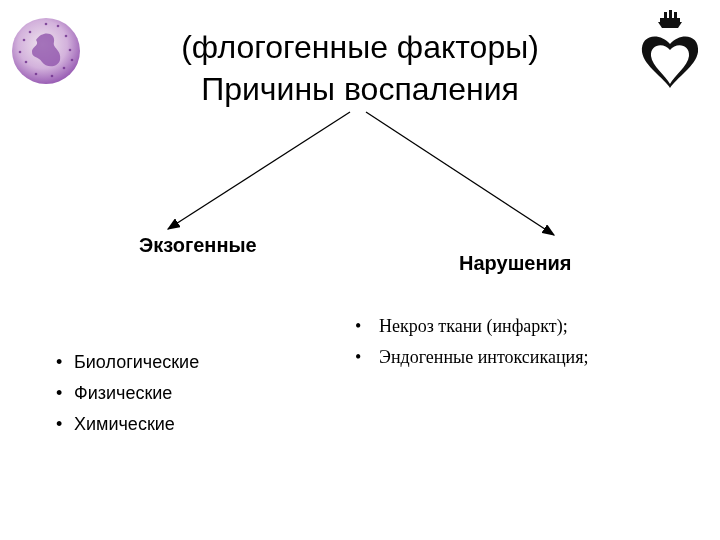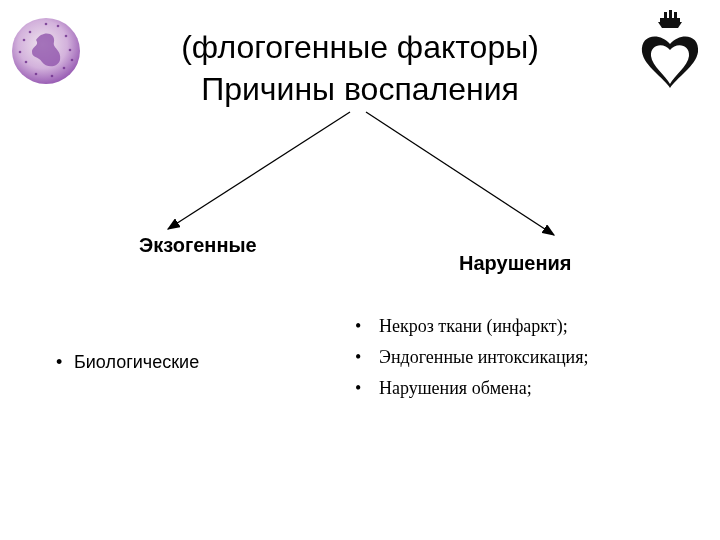--- a/index.html
+++ b/index.html
@@ -87,19 +87,20 @@
   </defs>
   <line x1="350" y1="112" x2="168" y2="229" stroke="#000" stroke-width="1.3" marker-end="url(#ah)"></line>
   <line x1="366" y1="112" x2="554" y2="235" stroke="#000" stroke-width="1.3" marker-end="url(#ah)"></line>
 </svg>
 
 <div class="abs head head-left">Экзогенные</div>
 <div class="abs head head-right">Нарушения</div>
 
 <ul class="abs list list-left">
   <li><span class="b">•</span><span>Биологические</span></li>
+  <li><span class="b">•</span><span>Физические</span></li>
+  <li><span class="b">•</span><span>Химические</span></li>
 </ul>
 
 <ul class="abs list list-right">
   <li><span class="b">•</span><span>Некроз ткани (инфаркт);</span></li>
   <li><span class="b">•</span><span>Эндогенные интоксикация;</span></li>
-  <li><span class="b">•</span><span>Нарушения обмена;</span></li>
 </ul>
 
 </body></html>

